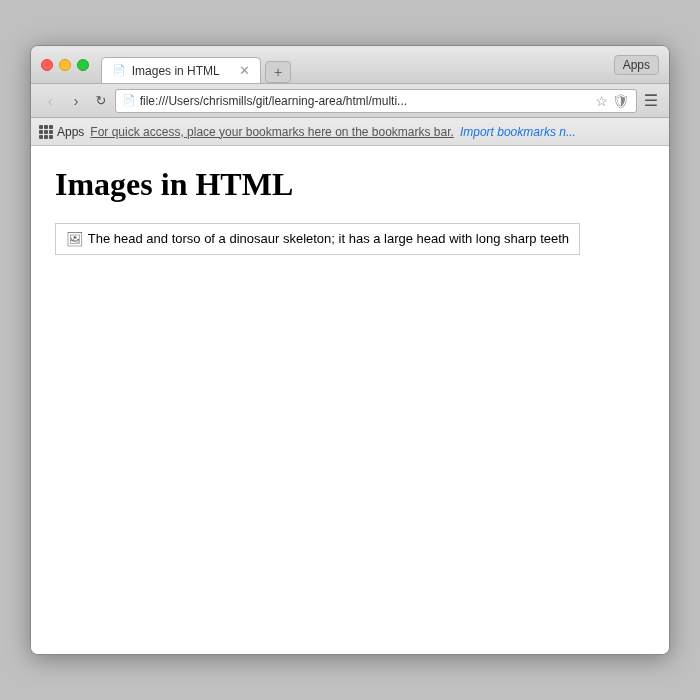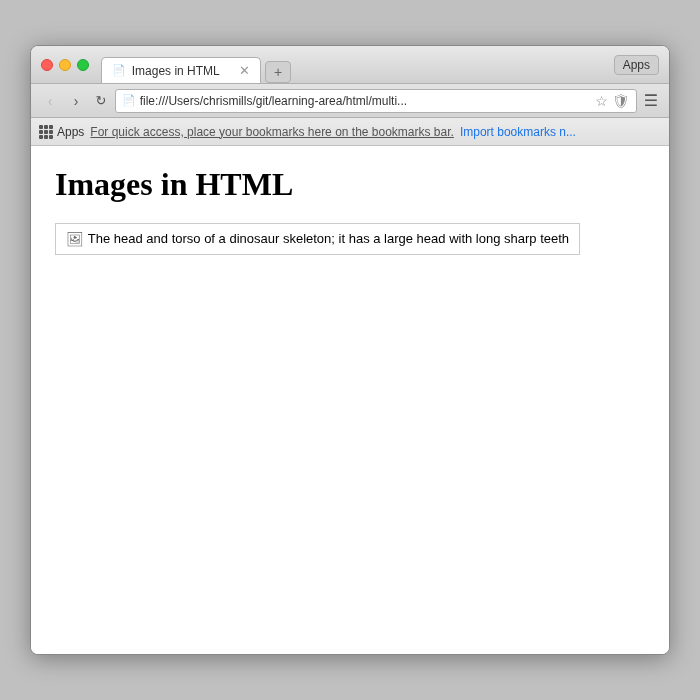--- a/index.html
+++ b/index.html
@@ -228,20 +228,21 @@
     }
 
     .bookmarks-text {
       color: #555;
       text-decoration: underline;
     }
 
     .import-link {
       color: #1a73e8;
       cursor: pointer;
+      font-style: italic;
     }
 
     
     .page-content {
       background: white;
       flex: 1;
       overflow-y: auto;
       padding: 20px 24px;
     }
 

